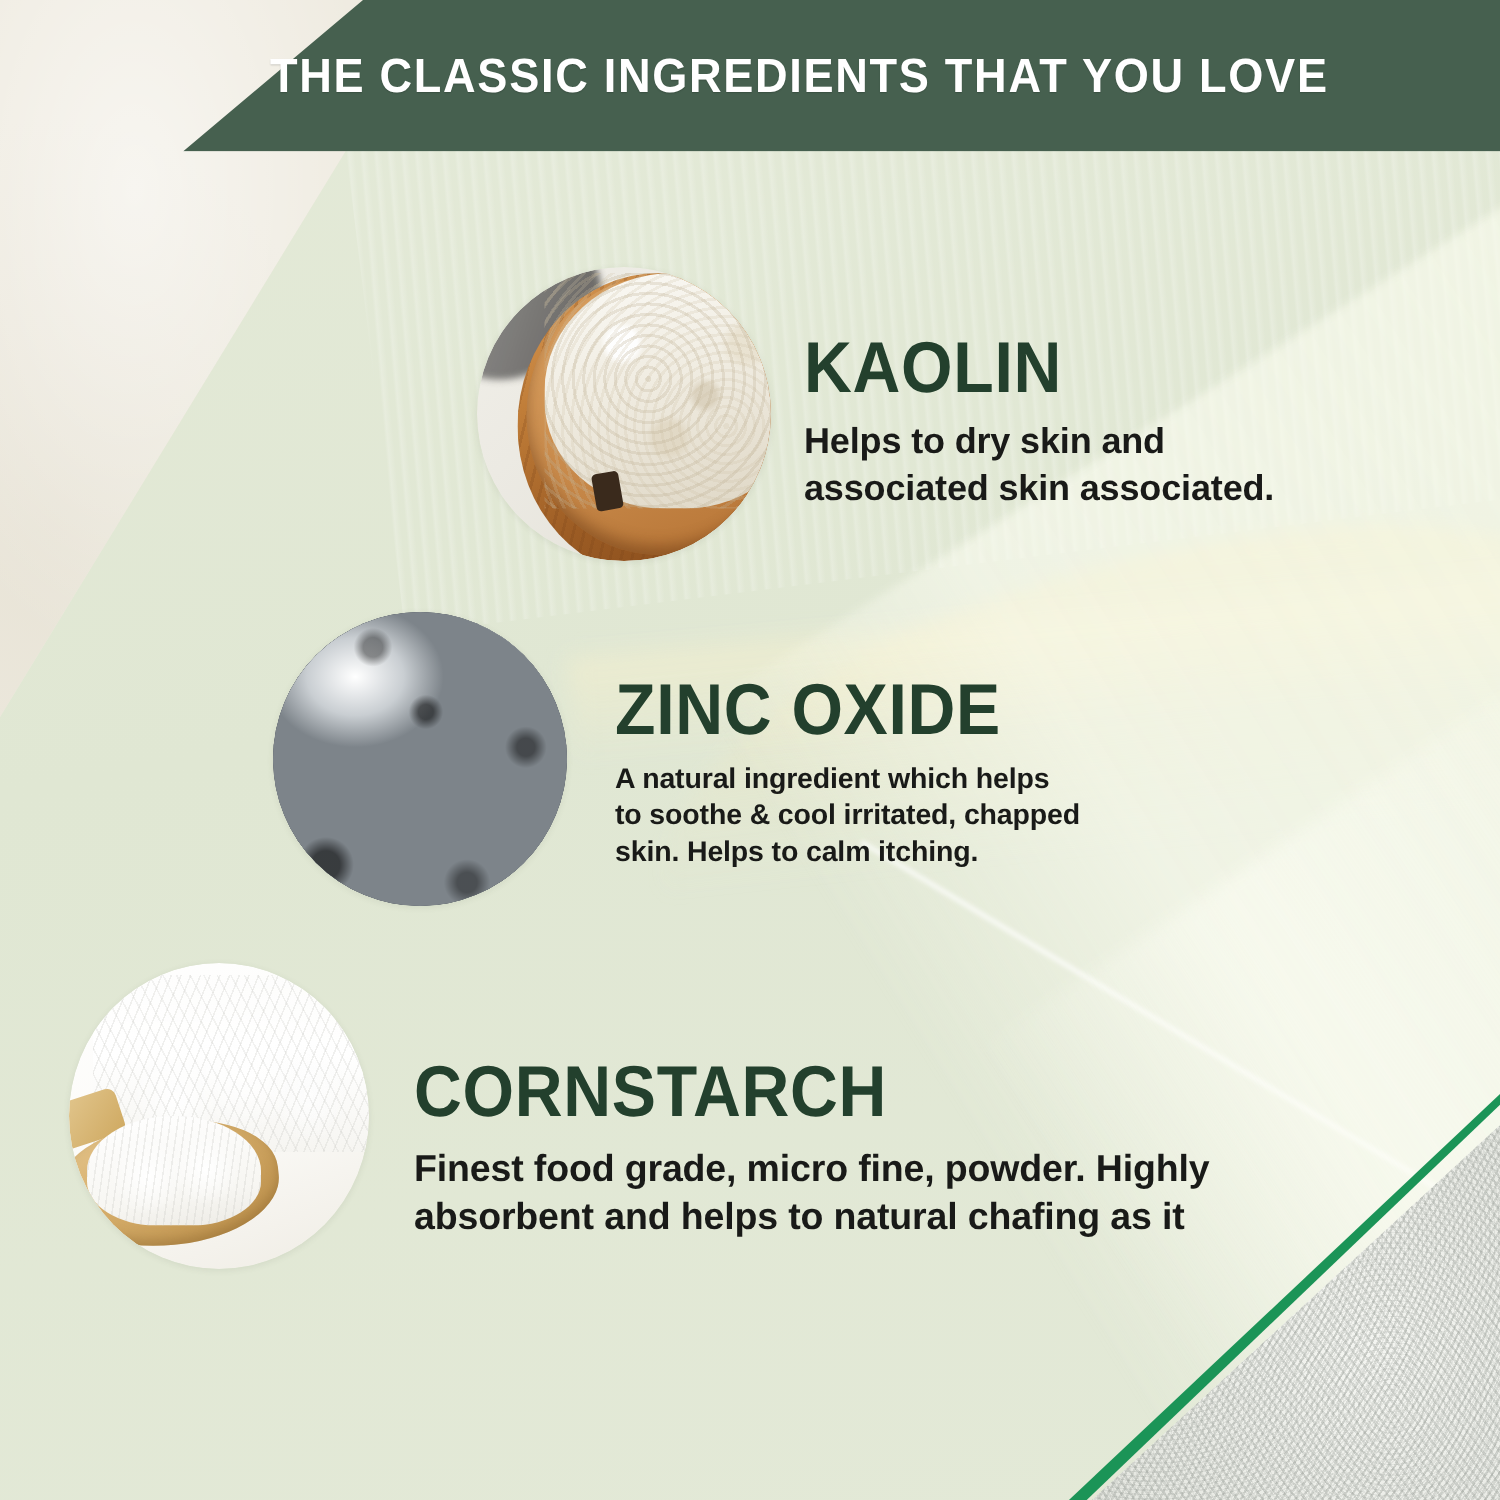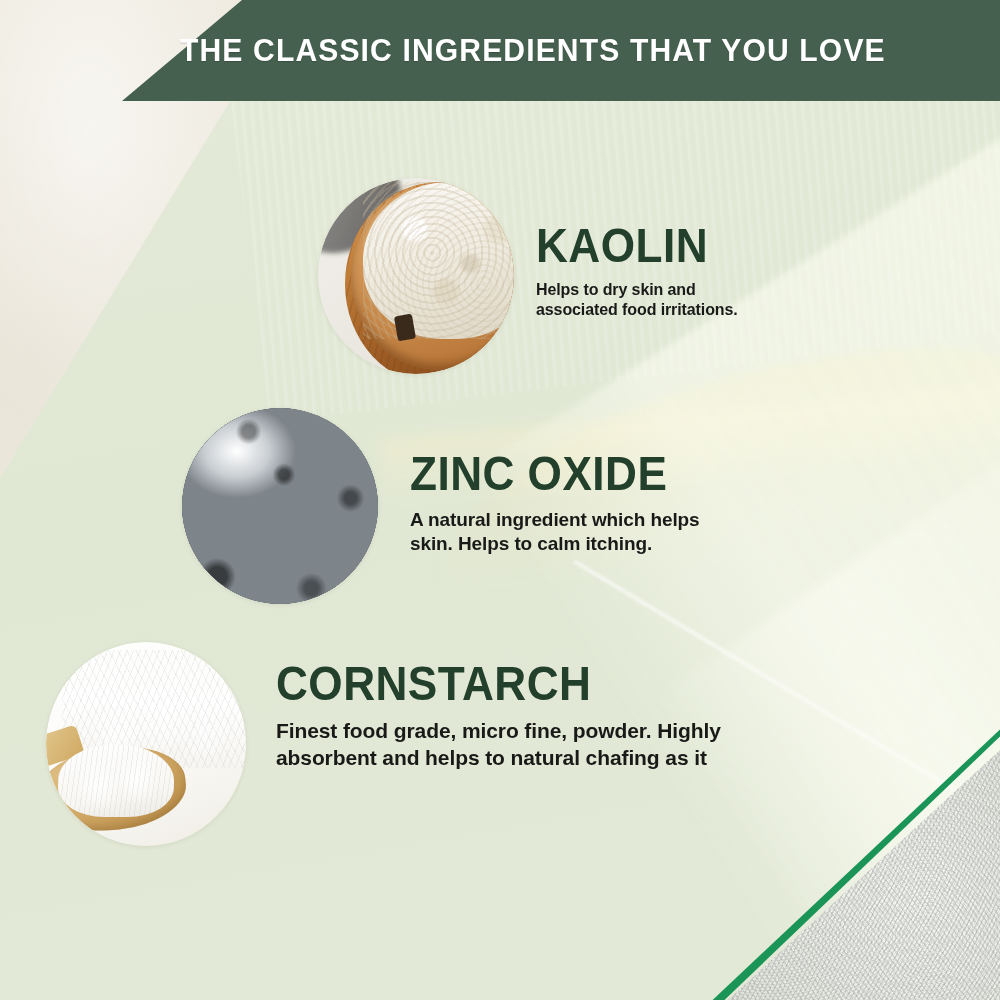--- a/index.html
+++ b/index.html
@@ -415,31 +415,31 @@
     color: #191a18;
     line-height: 1.28;
     margin: 0;
     letter-spacing: -0.1px;
   }
 
   
   #row-kaolin      { left: 536px; top: 222px; width: 430px; }
   #thumb-kaolin    { left: 318px; top: 178px; width: 196px; height: 196px; }
   #row-kaolin .ing-title { font-size: 48px; }
-  #row-kaolin .ing-desc  { font-size: 16px; }
+  #row-kaolin .ing-desc  { font-size: 24px; }
 
   #row-zinc        { left: 410px; top: 450px; width: 490px; }
   #thumb-zinc      { left: 182px; top: 408px; width: 196px; height: 196px; }
   #row-zinc .ing-title { font-size: 48px; }
   #row-zinc .ing-desc  { font-size: 19px; }
 
   #row-corn        { left: 276px; top: 660px; width: 620px; }
   #thumb-corn      { left: 46px; top: 642px; width: 200px; height: 204px; }
   #row-corn .ing-title { font-size: 48px; }
-  #row-corn .ing-desc  { font-size: 21px; }
+  #row-corn .ing-desc  { font-size: 25px; }
 
   .desc-line { display: block; }
 </style>
 </head>
 <body>
 
 <div id="canvas">
 
   <div class="bg-base"></div>
   <div class="bg-ribs"></div>
@@ -467,54 +467,55 @@
         <div class="kao-clip"></div>
       </div>
     </div>
   </div>
 
   <div class="row" id="row-kaolin">
     <div style="width:100%;">
       <div class="ing-title">KAOLIN</div>
       <div class="ing-desc">
         <span class="desc-line">Helps to dry skin and</span>
-        <span class="desc-line">associated food irritations.</span>
+        <span class="desc-line">associated skin associated.</span>
       </div>
     </div>
   </div>
 
   <div class="thumb" id="thumb-zinc">
     <div class="thumb-inner">
       <div class="art-zinc"></div>
     </div>
   </div>
 
   <div class="row" id="row-zinc">
     <div style="width:100%;">
       <div class="ing-title">ZINC OXIDE</div>
       <div class="ing-desc">
         <span class="desc-line">A natural ingredient which helps</span>
+        <span class="desc-line">to soothe &amp; cool irritated, chapped</span>
         <span class="desc-line">skin. Helps to calm itching.</span>
       </div>
     </div>
   </div>
 
   <div class="thumb" id="thumb-corn">
     <div class="thumb-inner">
       <div class="art-corn">
         <div class="corn-pile"></div>
         <div class="corn-spoon-handle"></div>
         <div class="corn-spoon"></div>
         <div class="corn-heap"></div>
       </div>
     </div>
   </div>
 
   <div class="row" id="row-corn">
-    <div style="width:100%;">
+    <div style="width:100%;margin-top:45px;">
       <div class="ing-title">CORNSTARCH</div>
       <div class="ing-desc">
         <span class="desc-line">Finest food grade, micro fine, powder. Highly</span>
         <span class="desc-line">absorbent and helps to natural chafing as it</span>
       </div>
     </div>
   </div>
 
 </div>
 

